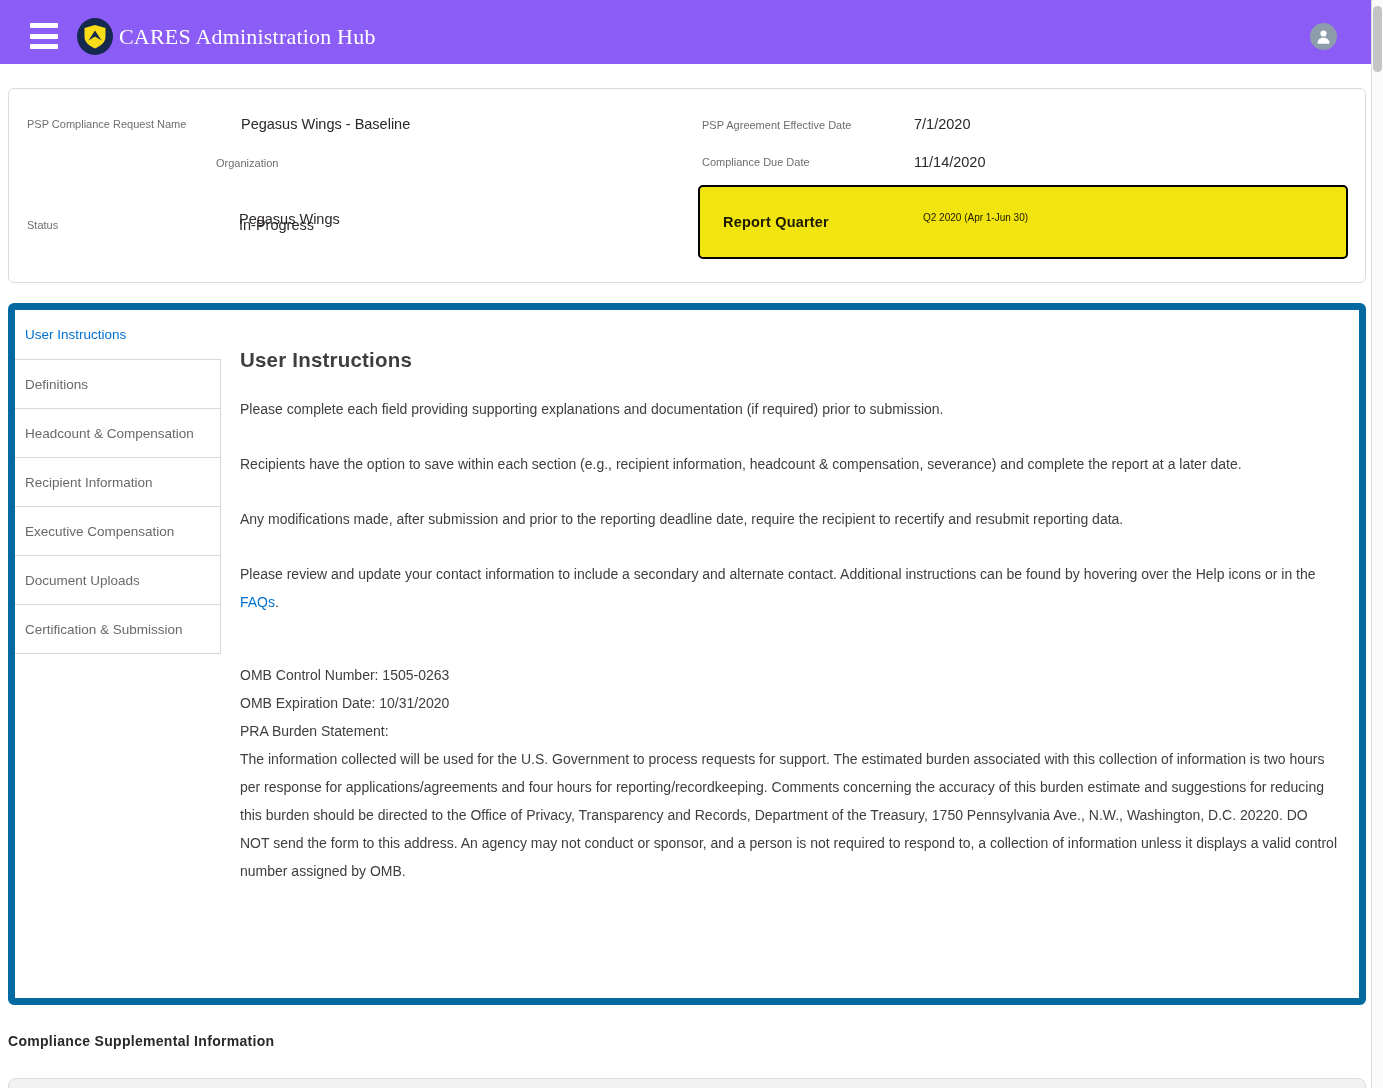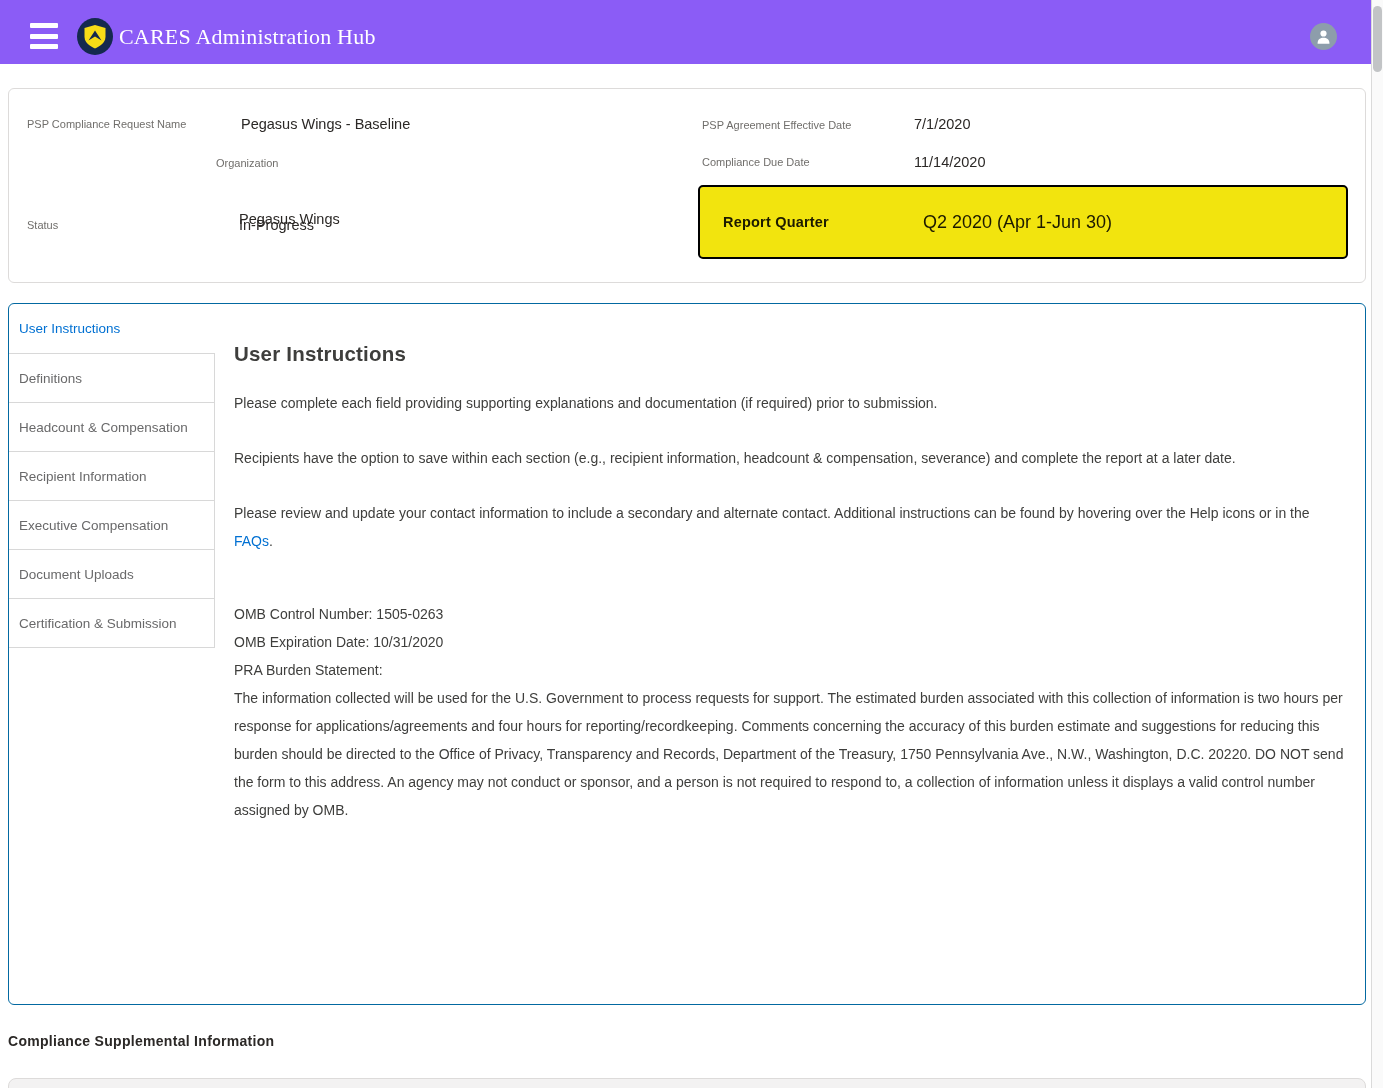--- a/index.html
+++ b/index.html
@@ -38,25 +38,25 @@
   .val-status { left:230px; top:126px; }
   .lab-eff    { left:693px; top:29px; }
   .val-eff    { left:905px; top:25px;text-align:right; }
   .lab-due    { left:693px; top:66px; }
   .val-due    { left:905px; top:63px; }
 
   .quarter-box { position:absolute; left:689px; top:96px; width:650px; height:74px;
                  background:#f2e40e; border:2px solid #000000; border-radius:5px; }
   .quarter-label { position:absolute; left:23px; top:27px; color:#1c1a00;
                    font-size:14.5px; font-weight:700; letter-spacing:0.2px; }
-  .quarter-value { position:absolute; left:223px; top:25px; color:#1c1a00; font-size:18px; }
+  .quarter-value { position:absolute; left:223px; top:25px; color:#1c1a00; font-size:10px; }
 
   
   .main-card { position:absolute; left:8px; top:303px; width:1358px; height:702px;
-               background:#ffffff; border:1px solid #0369a1; border-radius:6px; display:flex; }
+               background:#ffffff; border:7px solid #0369a1; border-radius:6px; display:flex; }
   .tab-col { width:206px; flex:0 0 206px; }
   .tab { height:49px; display:flex; align-items:center; padding-left:10px;
          font-size:13.5px; color:#69696a; border-bottom:1px solid #d8d8d8;
          border-right:1px solid #d8d8d8; cursor:pointer; }
   .tab.active { color:#0070d2; border-right:none; height:50px; }
 
   .content { flex:1; padding:38px 20px 0 19px; color:#3e3e3c; }
   .content h2 { font-size:20.5px; font-weight:600; color:#3e3e3c; letter-spacing:0.2px;
                 line-height:24px; margin-bottom:23px; }
   .content p { font-size:14px; line-height:28px; margin-bottom:27px; max-width:1118px; }
@@ -128,20 +128,21 @@
     <div class="tab">Recipient Information</div>
     <div class="tab">Executive Compensation</div>
     <div class="tab">Document Uploads</div>
     <div class="tab">Certification &amp; Submission</div>
   </div>
 
   <div class="content">
     <h2>User Instructions</h2>
     <p>Please complete each field providing supporting explanations and documentation (if required) prior to submission.</p>
     <p>Recipients have the option to save within each section (e.g., recipient information, headcount &amp; compensation, severance) and complete the report at a later date.</p>
+    <p>Any modifications made, after submission and prior to the reporting deadline date, require the recipient to recertify and resubmit reporting data.</p>
     <p><span>Please review and update your contact information to include a secondary and alternate contact. Additional instructions can be found by hovering over the Help icons or in the </span><a class="link">FAQs</a><span>.</span></p>
     <p class="omb">
       <span>OMB Control Number: 1505-0263</span><br>
       <span>OMB Expiration Date: 10/31/2020</span><br>
       <span>PRA Burden Statement:</span><br>
       <span>The information collected will be used for the U.S. Government to process requests for support. The estimated burden associated with this collection of information is two hours per response for applications/agreements and four hours for reporting/recordkeeping. Comments concerning the accuracy of this burden estimate and suggestions for reducing this burden should be directed to the Office of Privacy, Transparency and Records, Department of the Treasury, 1750 Pennsylvania Ave., N.W., Washington, D.C. 20220. DO NOT send the form to this address. An agency may not conduct or sponsor, and a person is not required to respond to, a collection of information unless it displays a valid control number assigned by OMB.</span>
     </p>
   </div>
 </div>
 

